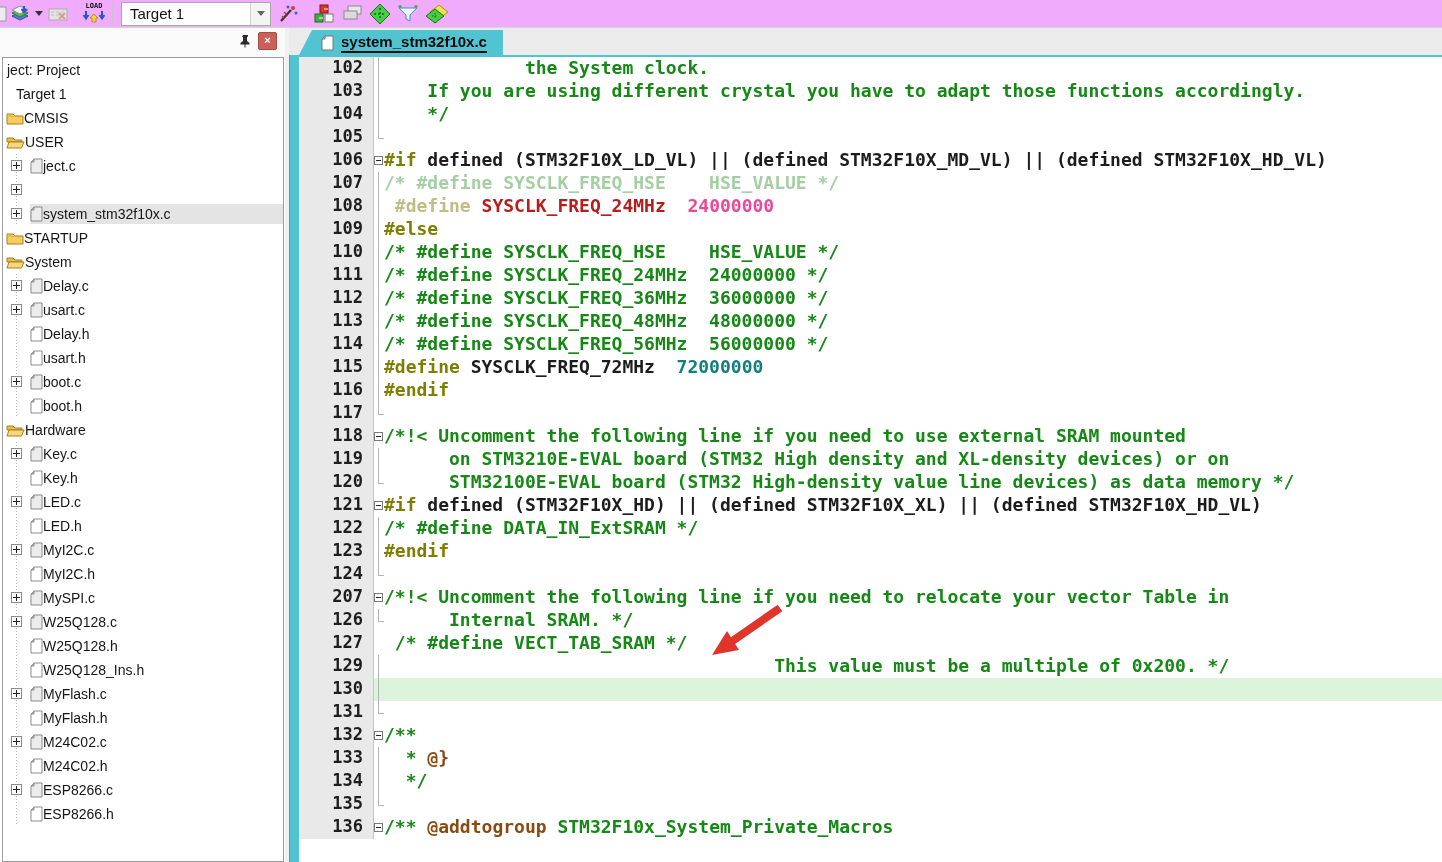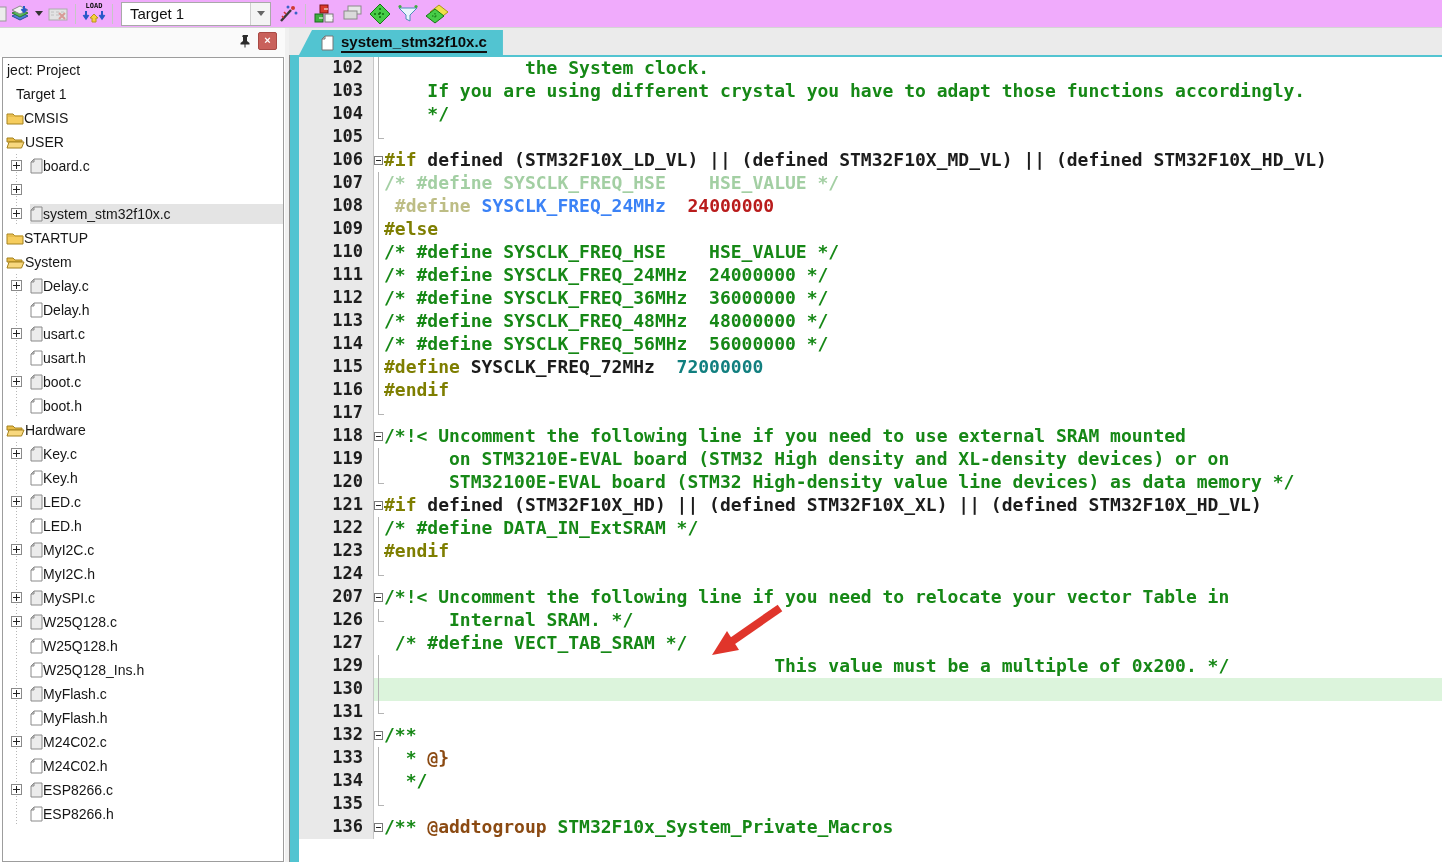--- a/index.html
+++ b/index.html
@@ -62,22 +62,22 @@
   .f-v::before{content:"";position:absolute;left:4px;top:0;bottom:0;width:1px;background:#b4b4b4;}
   .f-end::before{content:"";position:absolute;left:4px;top:0;height:12px;width:1px;background:#b4b4b4;}
   .f-end::after{content:"";position:absolute;left:4px;top:12px;width:6px;height:1px;background:#b4b4b4;}
   .cmt{color:#168816;}
   .pp{color:#7e7e00;}
   .num{color:#117f7f;}
   .id{color:#1c1c1c;}
   .doxy{color:#8b4a12;}
   .cmt-f{color:#a3cfa3;}
   .pp-f{color:#bdbd85;}
-  .id-f{color:#3b82f6;}
-  .num-f{color:#b91c1c;}
+  .id-f{color:#b91c1c;}
+  .num-f{color:#ec4899;}
   #arrow-overlay{position:absolute;left:0;top:0;width:1442px;height:862px;pointer-events:none;}
 </style>
 </head>
 <body>
 
 <div id="toolbar">
   <div class="tb-ico" id="clip-ico">
     <svg width="16" height="18">
         <rect x="-10" y="2" width="16" height="14" fill="#ececec" stroke="#9a9a9a"></rect>
       </svg>
@@ -204,21 +204,21 @@
       <div class="trow ind-file">
         <span class="guide"></span>
         <span class="plusbox"></span>
         <span class="band">
           <span style="display: inline-flex;">
             <svg width="13" height="16">
               <polygon points="4,1 12,1 12,15 1,15 1,4" fill="#ececec" stroke="#8a8a8a"></polygon>
               <polygon points="1,4 4,1 4,4" fill="#cfcfcf" stroke="#8a8a8a"></polygon>
             </svg>
           </span>
-          <span class="t-label">board.c</span>
+          <span class="t-label">ject.c</span>
         </span>
       </div>
       <div class="trow ind-file">
         <span class="guide"></span>
         <span class="plusbox"></span>
       </div>
       <div class="trow ind-file sel">
         <span class="guide"></span>
         <span class="plusbox"></span>
         <span class="band">
@@ -261,41 +261,41 @@
             <svg width="13" height="16">
               <polygon points="4,1 12,1 12,15 1,15 1,4" fill="#ececec" stroke="#8a8a8a"></polygon>
               <polygon points="1,4 4,1 4,4" fill="#cfcfcf" stroke="#8a8a8a"></polygon>
             </svg>
           </span>
           <span class="t-label">Delay.c</span>
         </span>
       </div>
       <div class="trow ind-file">
         <span class="guide"></span>
+        <span class="plusbox"></span>
+        <span class="band">
+          <span style="display: inline-flex;">
+            <svg width="13" height="16">
+              <polygon points="4,1 12,1 12,15 1,15 1,4" fill="#ececec" stroke="#8a8a8a"></polygon>
+              <polygon points="1,4 4,1 4,4" fill="#cfcfcf" stroke="#8a8a8a"></polygon>
+            </svg>
+          </span>
+          <span class="t-label">usart.c</span>
+        </span>
+      </div>
+      <div class="trow ind-file">
+        <span class="guide"></span>
         <span class="band">
           <span style="display: inline-flex;">
             <svg width="13" height="16">
               <polygon points="4,1 12,1 12,15 1,15 1,4" fill="#ffffff" stroke="#8a8a8a"></polygon>
               <polygon points="1,4 4,1 4,4" fill="#cfcfcf" stroke="#8a8a8a"></polygon>
             </svg>
           </span>
           <span class="t-label">Delay.h</span>
-        </span>
-      </div>
-      <div class="trow ind-file">
-        <span class="guide"></span>
-        <span class="plusbox"></span>
-        <span class="band">
-          <span style="display: inline-flex;">
-            <svg width="13" height="16">
-              <polygon points="4,1 12,1 12,15 1,15 1,4" fill="#ececec" stroke="#8a8a8a"></polygon>
-              <polygon points="1,4 4,1 4,4" fill="#cfcfcf" stroke="#8a8a8a"></polygon>
-            </svg>
-          </span>
-          <span class="t-label">usart.c</span>
         </span>
       </div>
       <div class="trow ind-file">
         <span class="guide"></span>
         <span class="band">
           <span style="display: inline-flex;">
             <svg width="13" height="16">
               <polygon points="4,1 12,1 12,15 1,15 1,4" fill="#ffffff" stroke="#8a8a8a"></polygon>
               <polygon points="1,4 4,1 4,4" fill="#cfcfcf" stroke="#8a8a8a"></polygon>
             </svg>

